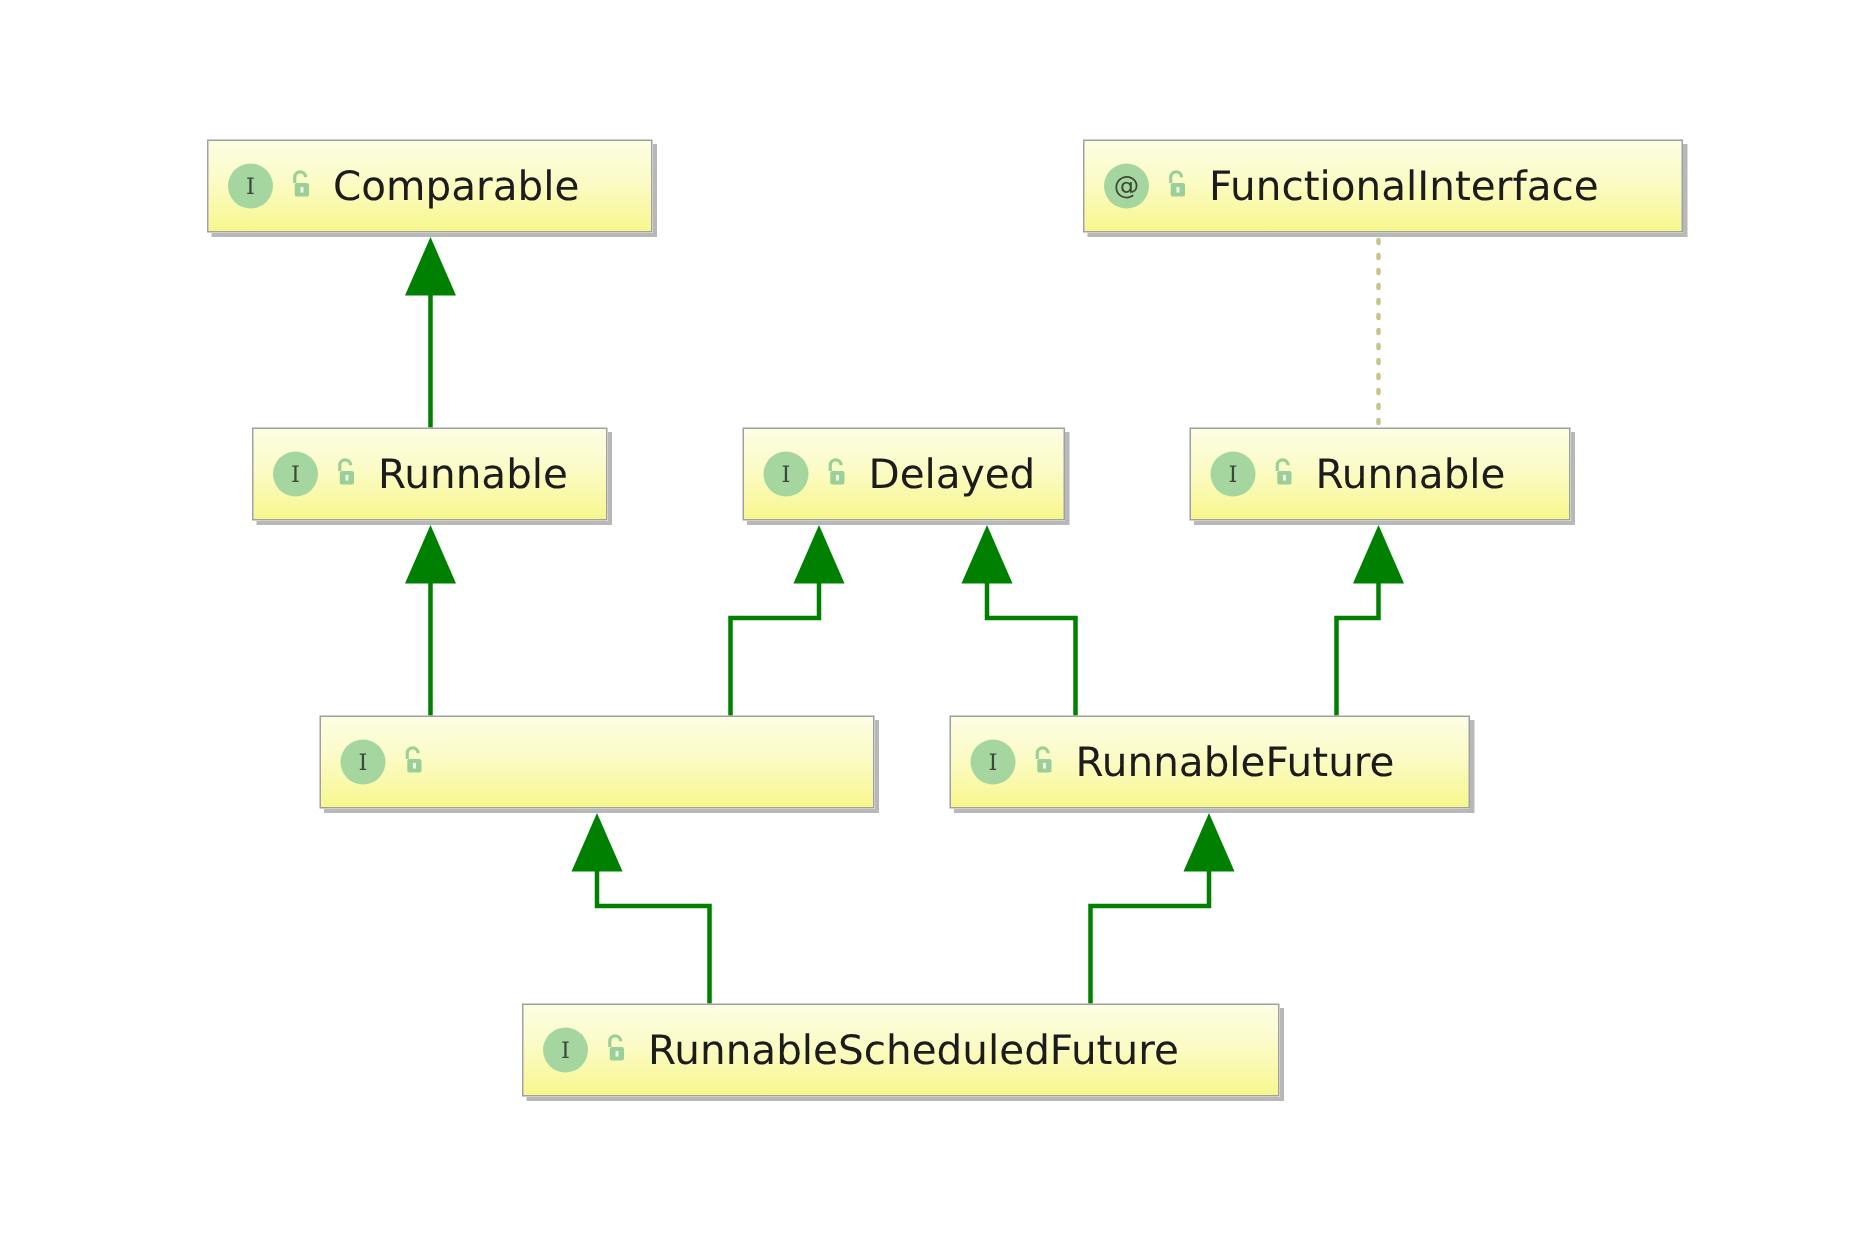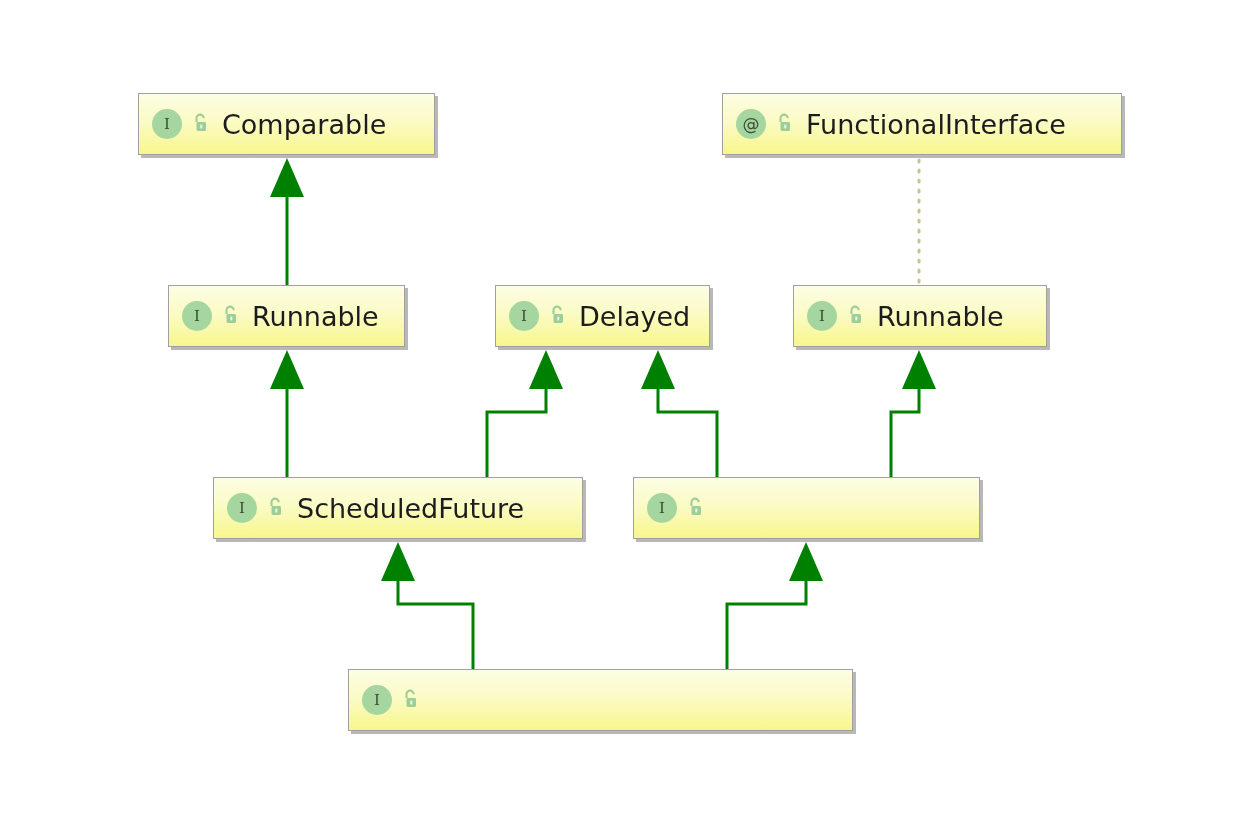--- a/index.html
+++ b/index.html
@@ -170,34 +170,35 @@
     <span class="node-label">Runnable</span>
   </div>
 
   <div class="node" style="left:213px; top:477px; width:370px; height:62px;">
     <span class="badge">I</span>
     <svg class="lock" viewBox="0 0 20 22">
       <path d="M5.5 9 L5.5 5.2 A3.6 3.6 0 0 1 12.7 5.2" stroke="#9ccf97" stroke-width="2.1" fill="none"></path>
       <rect x="5.5" y="9" width="9.5" height="9" rx="1.4" fill="#9ccf97"></rect>
       <rect x="9.3" y="11.6" width="2" height="3.8" fill="#eaf6e8"></rect>
     </svg>
-    <span class="node-label">ScheduledFuture</span>
   </div>
 
   <div class="node" style="left:633px; top:477px; width:347px; height:62px;">
     <span class="badge">I</span>
     <svg class="lock" viewBox="0 0 20 22">
       <path d="M5.5 9 L5.5 5.2 A3.6 3.6 0 0 1 12.7 5.2" stroke="#9ccf97" stroke-width="2.1" fill="none"></path>
       <rect x="5.5" y="9" width="9.5" height="9" rx="1.4" fill="#9ccf97"></rect>
       <rect x="9.3" y="11.6" width="2" height="3.8" fill="#eaf6e8"></rect>
     </svg>
+    <span class="node-label">RunnableFuture</span>
   </div>
 
   <div class="node" style="left:348px; top:669px; width:505px; height:62px;">
     <span class="badge">I</span>
     <svg class="lock" viewBox="0 0 20 22">
       <path d="M5.5 9 L5.5 5.2 A3.6 3.6 0 0 1 12.7 5.2" stroke="#9ccf97" stroke-width="2.1" fill="none"></path>
       <rect x="5.5" y="9" width="9.5" height="9" rx="1.4" fill="#9ccf97"></rect>
       <rect x="9.3" y="11.6" width="2" height="3.8" fill="#eaf6e8"></rect>
     </svg>
+    <span class="node-label">RunnableScheduledFuture</span>
   </div>
 
 </div>
 
 </body></html>

